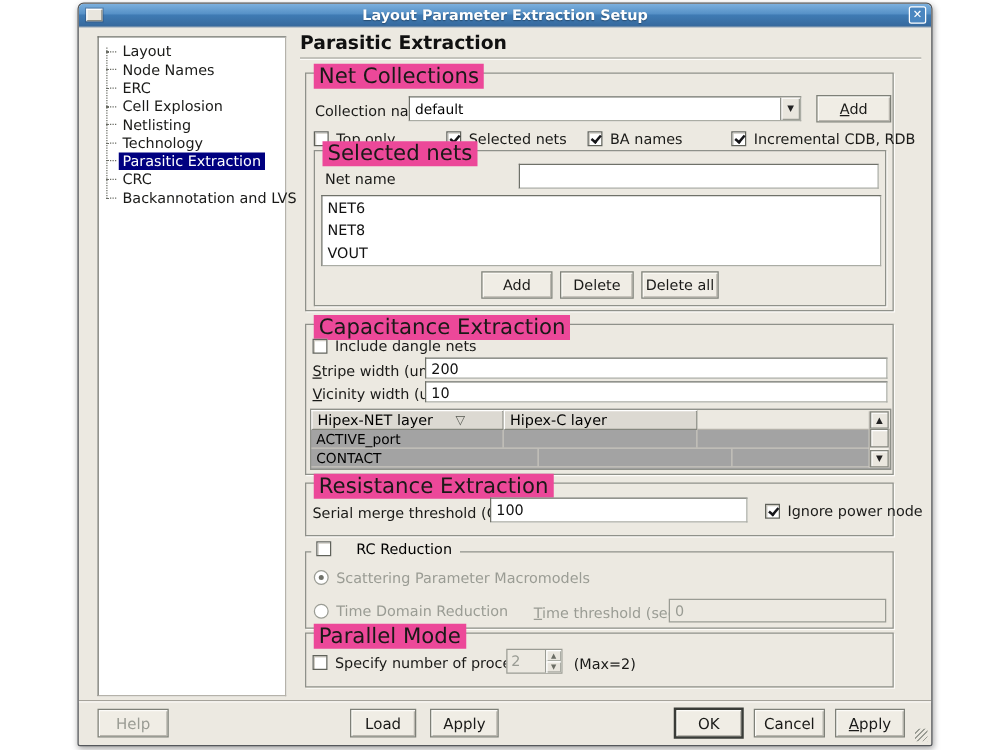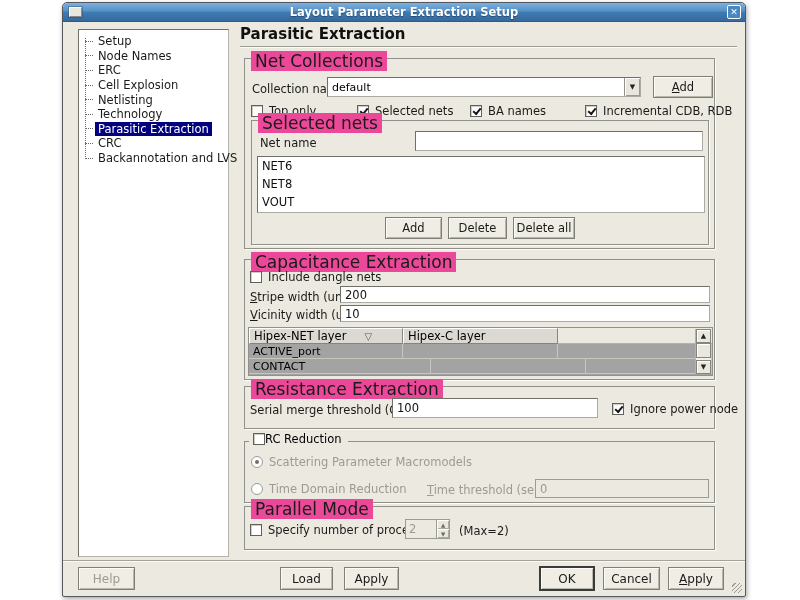--- a/index.html
+++ b/index.html
@@ -32,21 +32,21 @@
   .tree-item .lbl { padding:0 3px; }
   .tree-item.selected .lbl { background:#000080; color:#fff; }
   .page-title { position:absolute; left:177px; top:22px; font-size:15px; font-weight:bold; color:#111; }
   .rule { position:absolute; left:177px; top:43px; width:497px; height:2px;
     border-top:1px solid #9a9c94; border-bottom:1px solid #fdfcf9; }
   .group { position:absolute; left:181px; width:471px; border:1px solid #8f918a;
     box-shadow:1px 1px 0 #fdfcf9; }
   .legend { position:absolute; top:-8px; left:6px; background:#ec4899; padding:0 4px;
     font-size:17px; color:#1a1a18; white-space:nowrap; }
   .legend-row { position:absolute; top:-10px; left:4px; background:#ece9e1; padding:0 6px 0 4px;
-    display:flex; align-items:center; gap:0; font-size:11.5px; }
+    display:flex; align-items:center; gap:20px; font-size:11.5px; }
   .flabel { position:absolute; font-size:11.5px; color:#1a1a18; white-space:nowrap; }
   .input { position:absolute; background:#fff; border:1px solid #6f7169;
     border-right-color:#aaaca4; border-bottom-color:#aaaca4;
     font-size:11.5px; color:#111; padding:1px 4px; display:flex; align-items:center; }
   .input.disabled { background:#ece9e1; color:#9a9c94; border-color:#9a9c94; }
   .combo { position:absolute; background:#fff; border:1px solid #6f7169;
     border-right-color:#aaaca4; border-bottom-color:#aaaca4; display:flex; align-items:stretch; }
   .combo .val { flex:1; font-size:11px; padding:1px 4px; display:flex; align-items:center; }
   .combo-arrow { width:16px; background:#e9e6de; border-left:1px solid #8f918a;
     box-shadow:inset 1px 1px 0 #fff, inset -1px -1px 0 #9a9c94;
@@ -112,21 +112,21 @@
     <span class="title">Layout Parameter Extraction Setup</span>
     <span class="close-btn">
         <span>✕</span>
       </span>
   </div>
 
   <div class="sidebar">
     <div class="tree">
       <div class="tree-item">
           <span class="tick"></span>
-          <span class="lbl">Setup</span>
+          <span class="lbl">Layout</span>
         </div>
       <div class="tree-item">
           <span class="tick"></span>
           <span class="lbl">Node Names</span>
         </div>
       <div class="tree-item">
           <span class="tick"></span>
           <span class="lbl">ERC</span>
         </div>
       <div class="tree-item">

